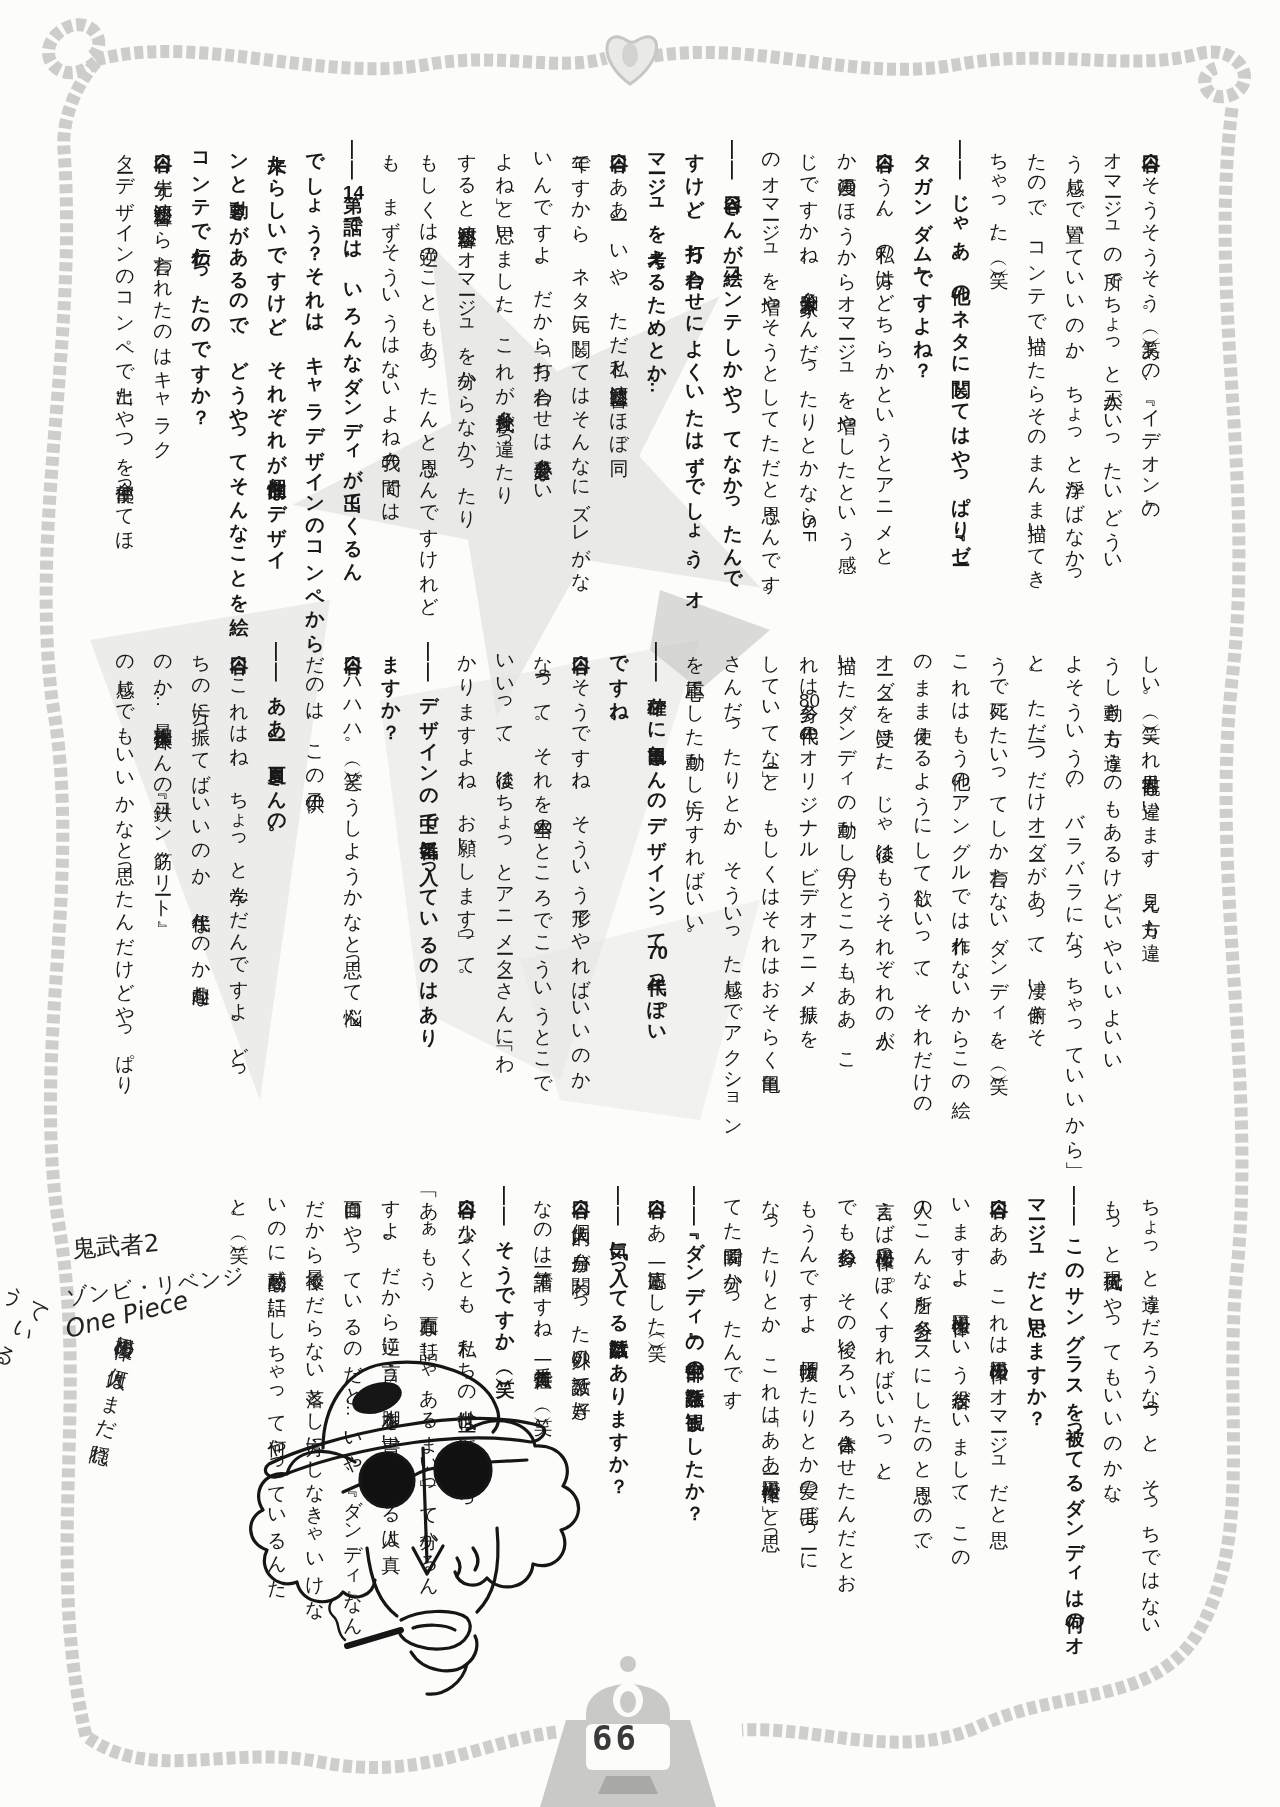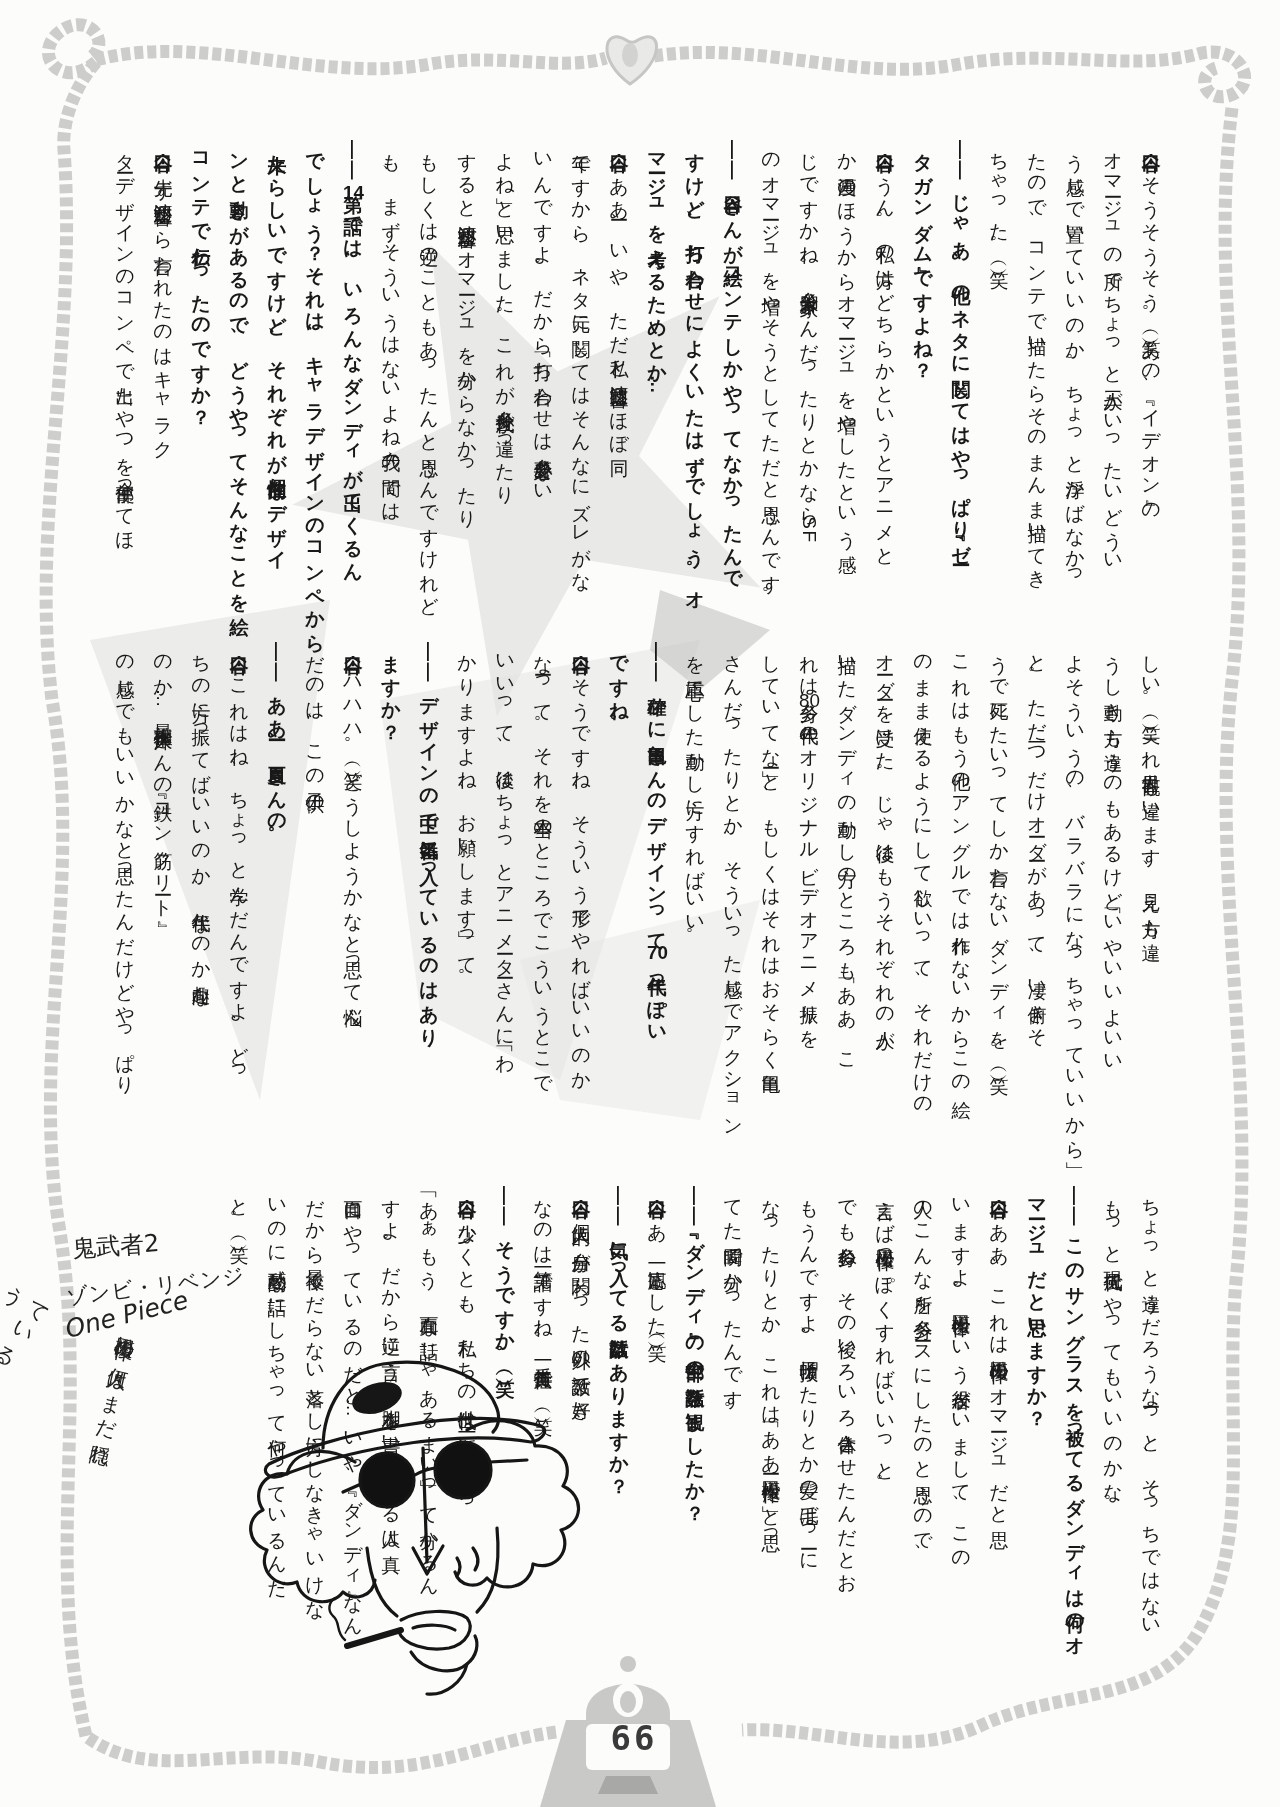--- a/index.html
+++ b/index.html
@@ -26,21 +26,21 @@
   .hand{position:absolute;z-index:2;color:#222;font-family:"DejaVu Sans",sans-serif;}
   #hw-title-0{left:72px;top:1230px;font-size:24px;transform:rotate(-4deg);}
   #hw-title-1{left:66px;top:1272px;font-size:21px;transform:rotate(-7deg);letter-spacing:1px;}
   #hw-title-2{left:64px;top:1300px;font-size:25px;transform:rotate(-14deg);font-style:italic;}
   #hw-vert{left:118px;top:1322px;height:250px;writing-mode:vertical-rl;text-orientation:mixed;
            font-size:20px;letter-spacing:2px;transform:rotate(13deg);transform-origin:top center;}
   #hw-diag{left:12px;top:1284px;height:170px;writing-mode:vertical-rl;text-orientation:mixed;
            font-size:21px;letter-spacing:3px;transform:rotate(36deg);transform-origin:top center;}
 
   
-  #pagenum{position:absolute;z-index:3;left:592px;top:1718px;width:84px;text-align:center;
+  #pagenum{position:absolute;z-index:3;left:592px;top:1718px;width:84px;text-align:left;
            font-family:"DejaVu Sans Mono",monospace;font-size:34px;font-weight:700;
            color:#3a3a3a;letter-spacing:3px;}
 
   
   #caricature{position:absolute;left:205px;top:1352px;z-index:2;}
 </style>
 </head>
 <body>
 
 <div class="page">

